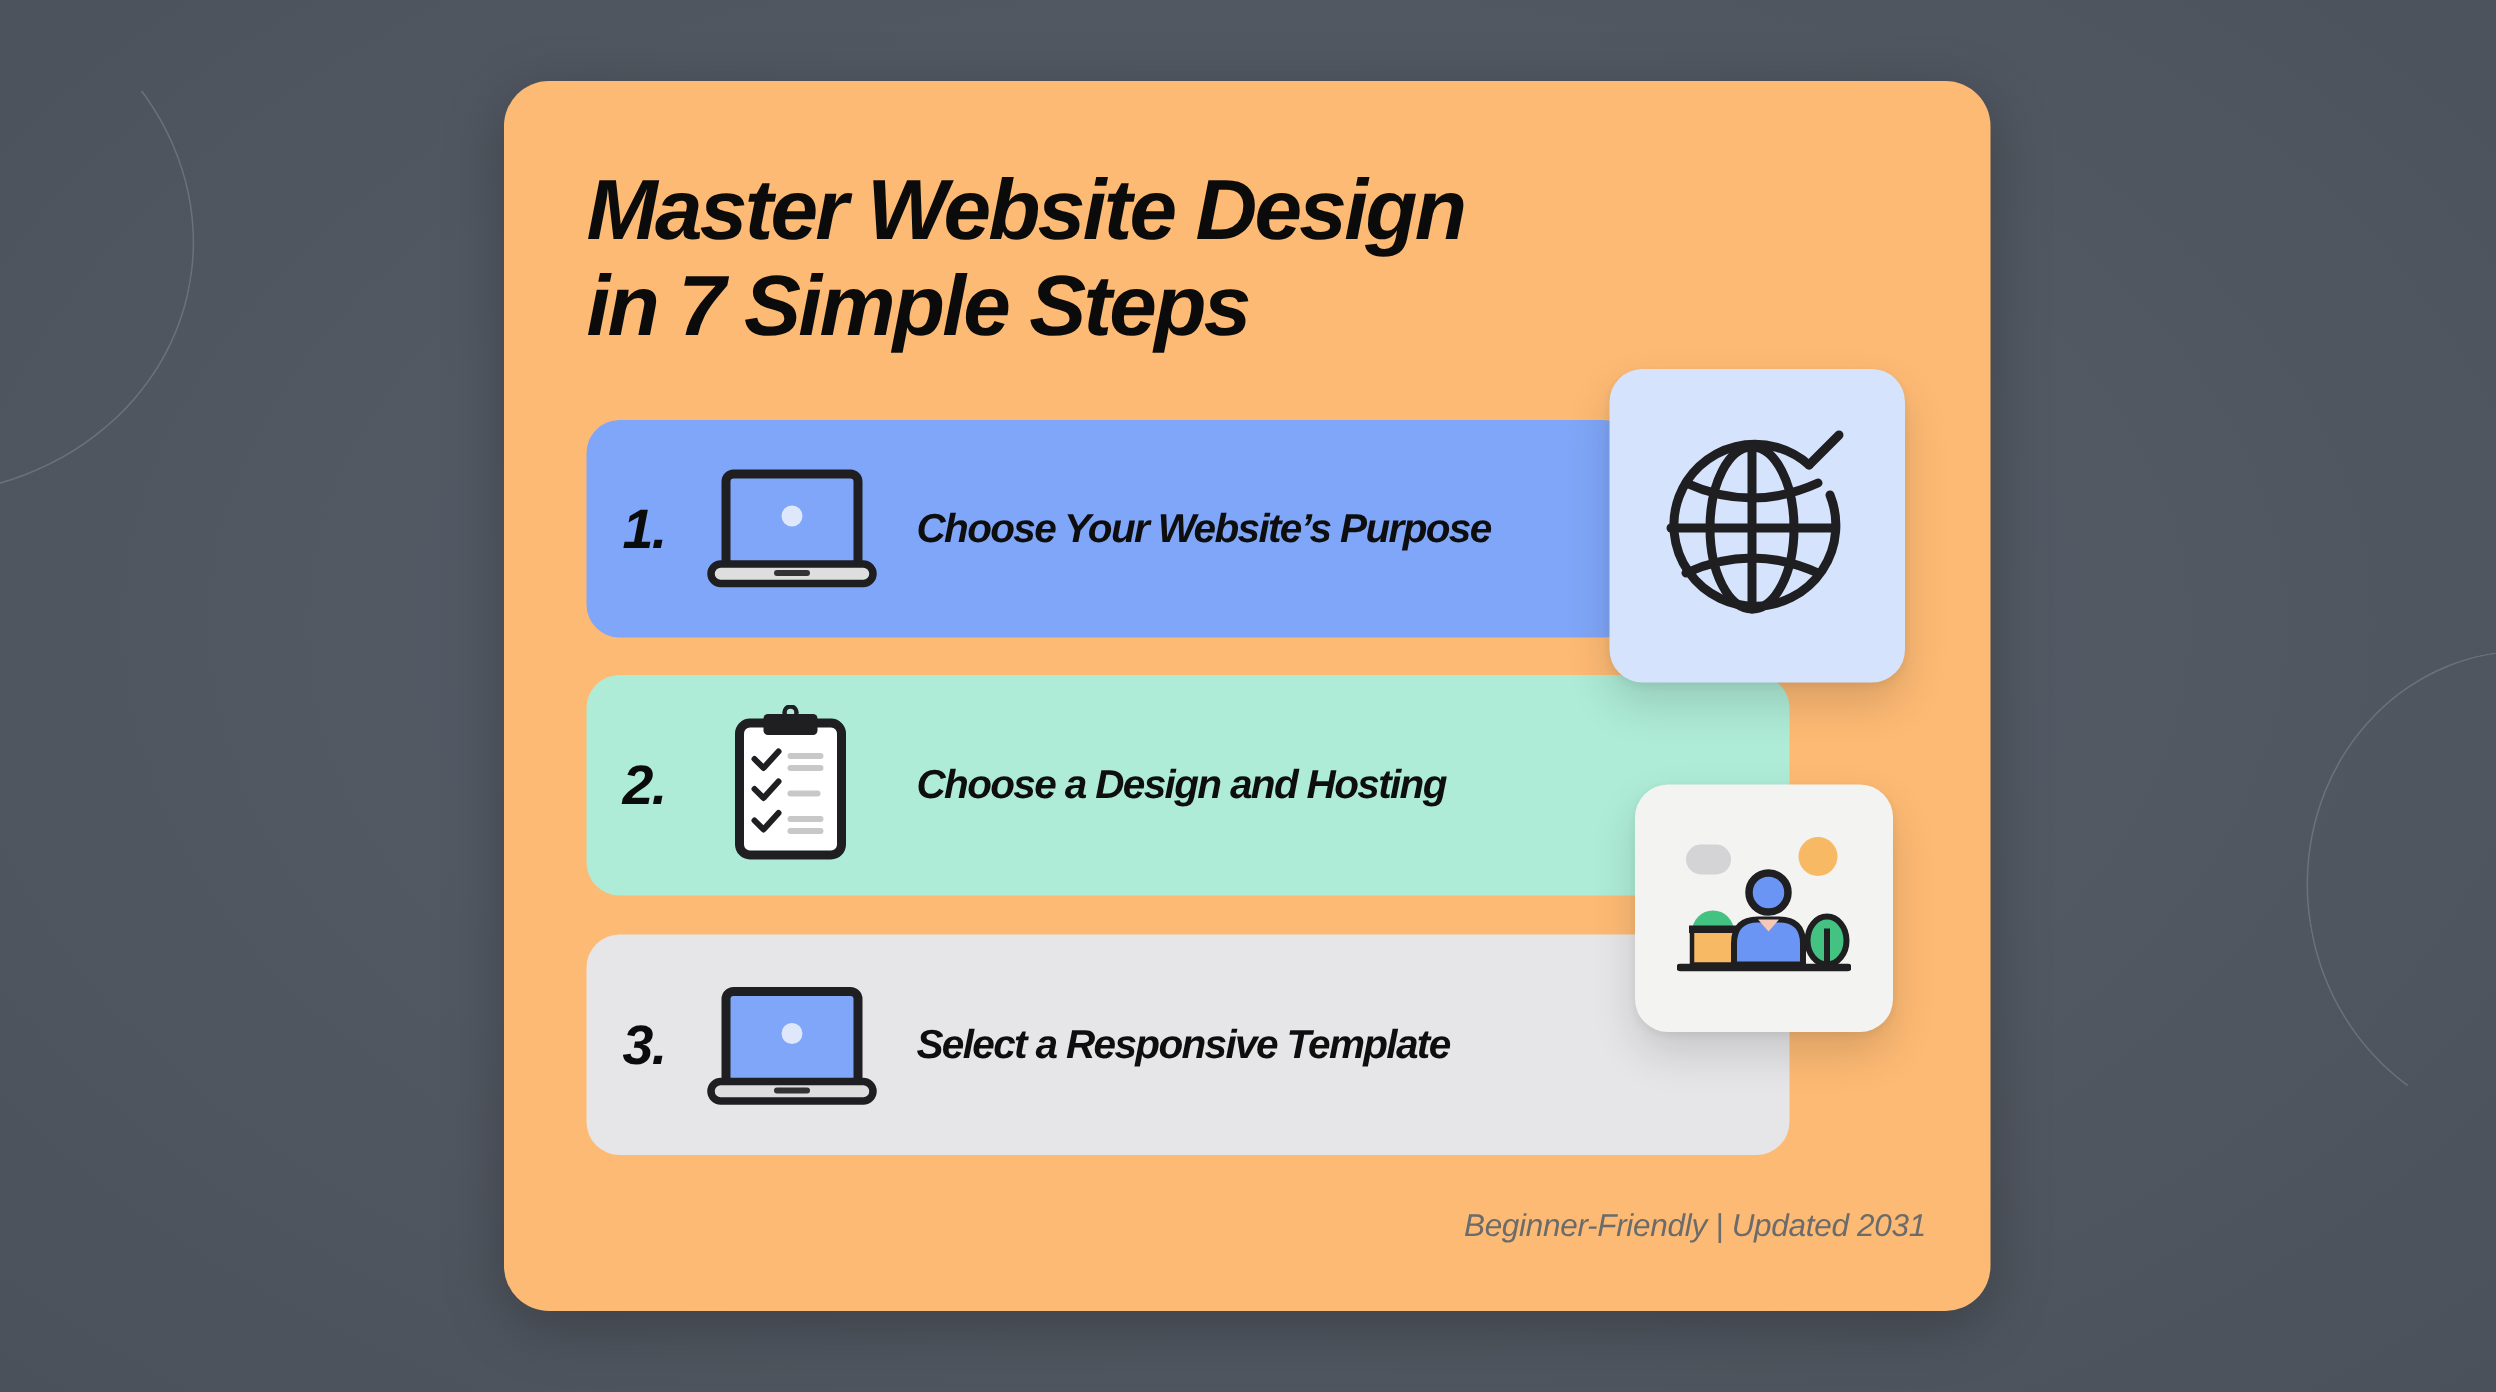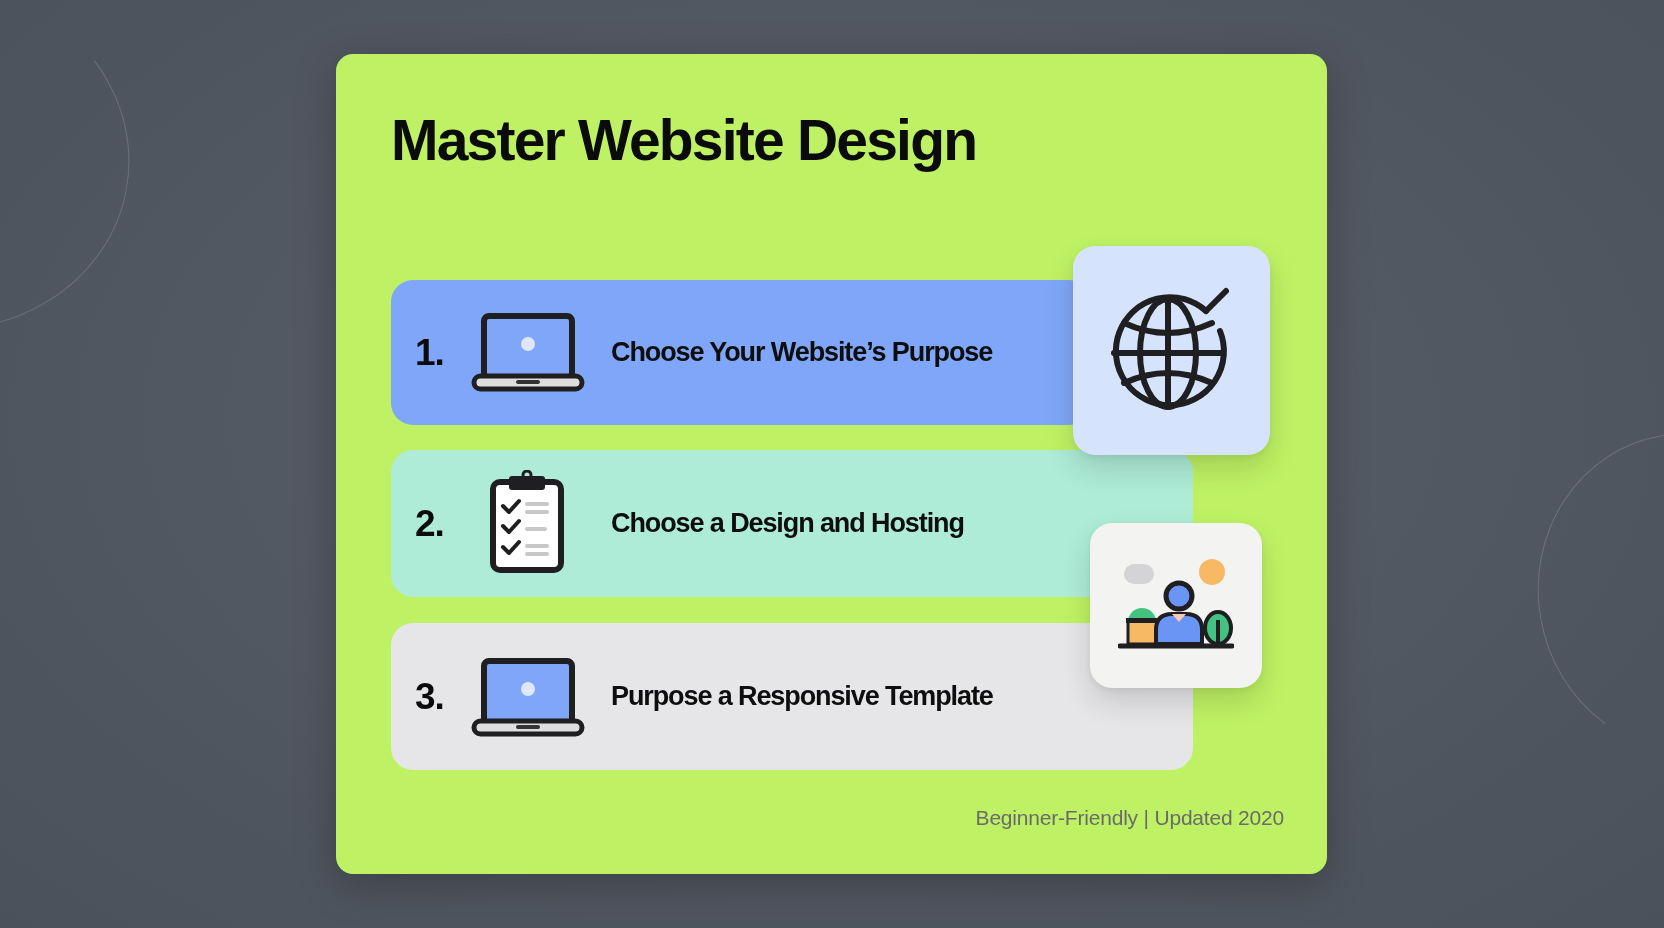--- a/index.html
+++ b/index.html
@@ -8,22 +8,23 @@
       position: relative;
       background: radial-gradient(ellipse at 50% 45%, #575d68 0%, #525862 55%, #4b515a 100%);
       font-family: "Liberation Sans", sans-serif;
     }
     .bg-arc { position: absolute; border-radius: 50%; border: 1.5px solid rgba(255,255,255,0.13); }
     .bg-arc.left { left: -260px; top: -20px; width: 390px; height: 350px; border-color: transparent rgba(255,255,255,0.16) rgba(255,255,255,0.16) transparent; transform: rotate(10deg); }
     .bg-arc.right { left: 1538px; top: 433px; width: 300px; height: 320px; border-color: rgba(255,255,255,0.16) transparent transparent rgba(255,255,255,0.16); transform: rotate(-10deg); }
 
     .card {
       position: absolute; left: 336px; top: 54px; width: 991px; height: 820px;
-      background: #bef264; border-radius: 17px;
+      background: #fdba74; border-radius: 30px;
       box-shadow: 0 10px 40px rgba(0,0,0,0.25);
+      font-style: italic;
     }
     .title {
       position: absolute; left: 55px; top: 54px; width: 700px;
       font-size: 57px; font-weight: 700; line-height: 64px; color: #0b0b0b;
       letter-spacing: -1.8px;
     }
     .title span { display: block; }
 
     .step {
       position: absolute; left: 55px; border-radius: 22px; display: flex; align-items: center;
@@ -53,20 +54,21 @@
   </style>
 </head>
 <body>
 
 <div class="bg-arc left"></div>
 <div class="bg-arc right"></div>
 
 <div class="card">
   <h1 class="title">
     <span>Master Website Design</span>
+    <span>in 7 Simple Steps</span>
   </h1>
 
   <div class="step step-1">
     <span class="num">1.</span>
     <span class="icon" style="left:80px; top:32px;">
       <svg width="114" height="80" viewBox="0 0 114 80">
         <rect x="13" y="4" width="88" height="62" rx="5" fill="#7fa6f8" stroke="#1f1f22" stroke-width="6"></rect>
         <circle cx="57" cy="32" r="7" fill="#dfe7fb"></circle>
         <rect x="3" y="64" width="108" height="13" rx="6.5" fill="#dedede" stroke="#1f1f22" stroke-width="5"></rect>
         <rect x="45" y="68" width="24" height="4" rx="2" fill="#333"></rect>
@@ -98,21 +100,21 @@
   <div class="step step-3">
     <span class="num">3.</span>
     <span class="icon" style="left:80px; top:34px;">
       <svg width="114" height="80" viewBox="0 0 114 80">
         <rect x="13" y="4" width="88" height="62" rx="5" fill="#7fa6f8" stroke="#1f1f22" stroke-width="6"></rect>
         <circle cx="57" cy="32" r="7" fill="#dfe7fb"></circle>
         <rect x="3" y="64" width="108" height="13" rx="6.5" fill="#dedede" stroke="#1f1f22" stroke-width="5"></rect>
         <rect x="45" y="68" width="24" height="4" rx="2" fill="#333"></rect>
       </svg>
     </span>
-    <span class="label">Purpose a Responsive Template</span>
+    <span class="label">Select a Responsive Template</span>
   </div>
 
   <div class="float-card globe-card">
     <span>
       <svg width="124" height="124" viewBox="0 0 124 124">
         <g fill="none" stroke="#1f1f22" stroke-width="6" stroke-linecap="round">
           <path d="M96 24 A54 54 0 1 0 110 44"></path>
           <ellipse cx="58" cy="66" rx="28" ry="54"></ellipse>
           <line x1="58" y1="12" x2="58" y2="120"></line>
           <line x1="4" y1="66" x2="112" y2="66"></line>
@@ -135,14 +137,14 @@
         <path d="M38 86 L38 72 Q38 56 54 56 L68 56 Q84 56 84 72 L84 86 Z" fill="#6b95f5" stroke="#1f1f22" stroke-width="4"></path>
         <path d="M54 56 L61 64 L68 56 Z" fill="#f5c9b5"></path>
         <circle cx="61" cy="38" r="13" fill="#6b95f5" stroke="#1f1f22" stroke-width="5"></circle>
         <ellipse cx="100" cy="70" rx="13" ry="16" fill="#44c281" stroke="#1f1f22" stroke-width="4"></ellipse>
         <line x1="100" y1="62" x2="100" y2="86" stroke="#1f1f22" stroke-width="4"></line>
         <line x1="2" y1="88" x2="114" y2="88" stroke="#1f1f22" stroke-width="5" stroke-linecap="round"></line>
       </svg>
     </span>
   </div>
 
-  <div class="footer">Beginner-Friendly | Updated 2020</div>
+  <div class="footer">Beginner-Friendly | Updated 2031</div>
 </div>
 
 </body></html>

